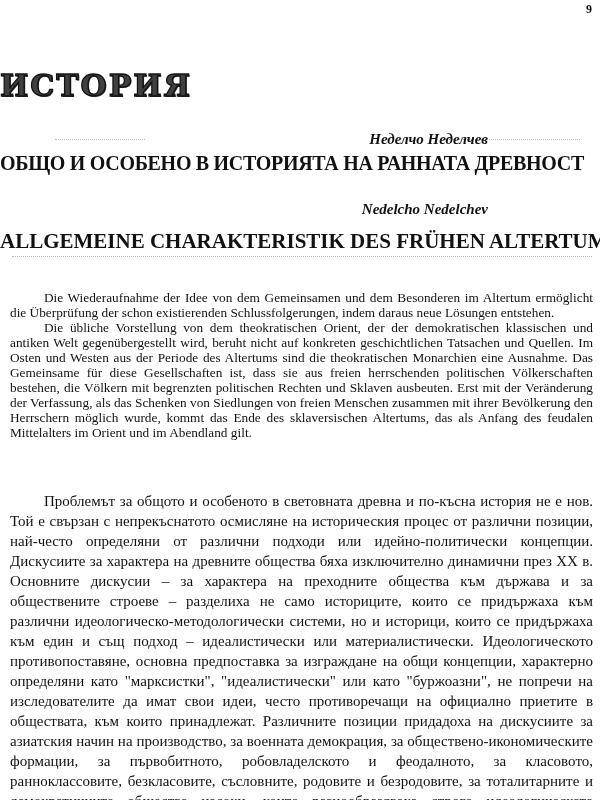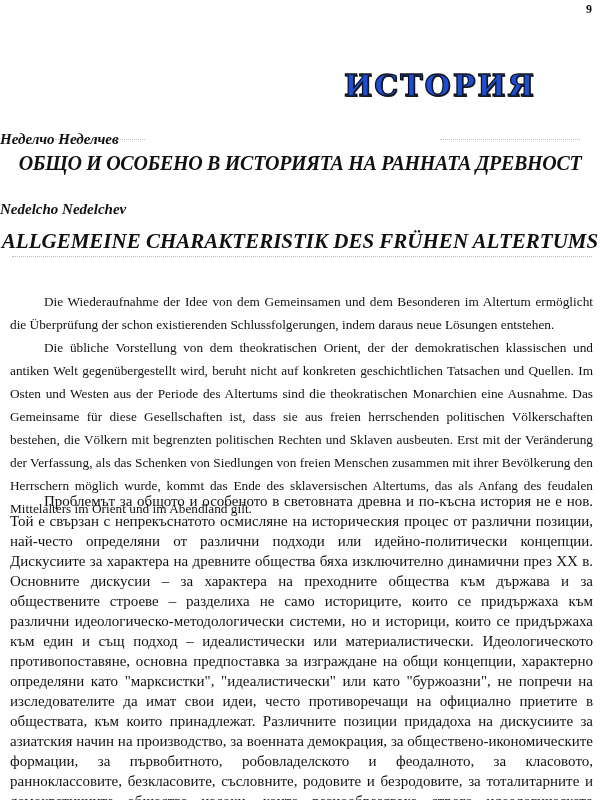--- a/index.html
+++ b/index.html
@@ -1,30 +1,30 @@
 <!DOCTYPE html>
 <html><head>
 <meta charset="utf-8">
 <style>
   html, body { margin: 0; padding: 0; background: #ffffff; }
   body { width: 600px; height: 800px; overflow: hidden; position: relative; font-family: "Liberation Serif", "DejaVu Serif", serif; color: #111; }
   .page-number { position: absolute; top: 2px; right: 8px; font-size: 12px; font-weight: bold; }
-  .section-title { position: absolute; top: 68px; left: 0; width: 536px; text-align: right; font-size: 30px; font-weight: bold; letter-spacing: 2px;
-    color: #1d4ed8; -webkit-text-stroke: 1.3px #111; text-shadow: 1px 1px 0 #333; font-family: "DejaVu Serif", serif; }
-  .author { position: absolute; left: 0; width: 488px; text-align: left; font-style: italic; font-weight: bold; font-size: 15px; }
+  .section-title { position: absolute; top: 68px; left: 0; width: 536px; text-align: left; font-size: 30px; font-weight: bold; letter-spacing: 2px;
+    color: #404040; -webkit-text-stroke: 1.3px #111; text-shadow: 1px 1px 0 #333; font-family: "DejaVu Serif", serif; }
+  .author { position: absolute; left: 0; width: 488px; text-align: right; font-style: italic; font-weight: bold; font-size: 15px; }
   .author-bg { top: 131px; }
   .author-de { top: 201px; font-style: italic; }
-  .title { position: absolute; left: 0; width: 600px; text-align: center; font-weight: bold; white-space: nowrap; font-style: italic; }
+  .title { position: absolute; left: 0; width: 600px; font-weight: bold; white-space: nowrap; }
   .title-bg { top: 152px; font-size: 20px; letter-spacing: -0.3px; }
   .title-de { top: 229px; font-size: 21px; letter-spacing: 0px; }
   .rule { position: absolute; left: 12px; width: 580px; border-top: 1px dotted #bbb; }
   .rule-top1 { top: 139px; left: 55px; width: 90px; }
   .rule-top2 { top: 139px; left: 440px; width: 140px; }
   .rule-bottom { top: 256px; }
-  .summary { position: absolute; top: 290px; left: 10px; width: 583px; font-size: 13.3px; line-height: 23px; text-align: justify; }
+  .summary { position: absolute; top: 290px; left: 10px; width: 583px; font-size: 13.3px; line-height: 15px; text-align: justify; }
   .summary p { margin: 0; text-indent: 34px; }
   .body { position: absolute; top: 491px; left: 10px; width: 583px; font-size: 15px; line-height: 20px; text-align: justify; }
   .body p { margin: 0; text-indent: 34px; }
 </style>
 </head>
 <body>
 
 <div class="page-number">9</div>
 
 <div class="section-title">ИСТОРИЯ</div>

